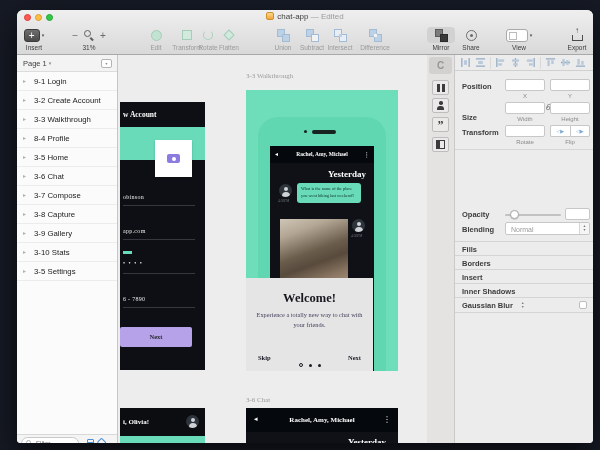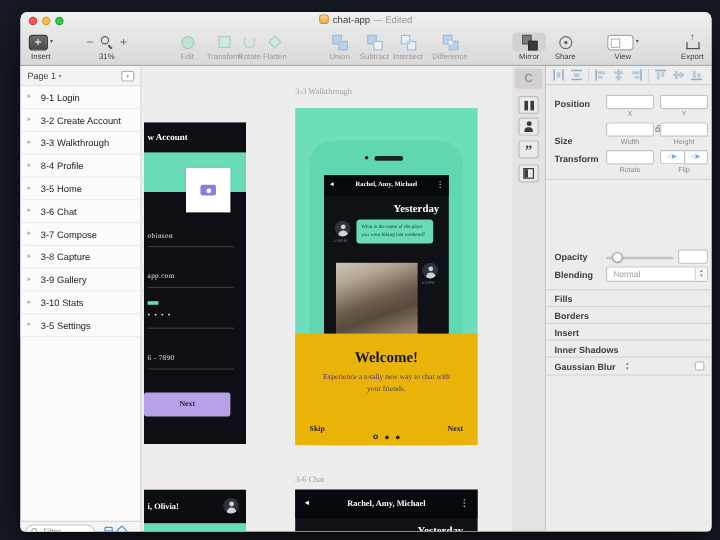--- a/index.html
+++ b/index.html
@@ -125,21 +125,21 @@
   .avatar:after { content:""; position:absolute; left:2.5px; top:7.5px; width:8px; height:6px; border-radius:4px 4px 0 0; background:#cfd3d8; }
   .ts { position:absolute; font-size:3.5px; color:#6e747c; }
   #msg-avatar { left:9px; top:38px; }
   #msg-ts { left:8px; top:53px; }
   #bubble { position:absolute; left:27px; top:37px; width:64px; background:#69dbb8; border-radius:3px;
     padding:3px 4px; font-size:4.3px; line-height:1.6; color:#10332a; }
   #photo { position:absolute; left:10px; top:73px; width:68px; height:80px;
     background:linear-gradient(160deg,#cfc6b6 0%,#b3a694 18%,#6b5d4c 42%,#584a3c 55%,#8a7662 72%,#c0ad97 100%); }
   #photo-avatar { left:82px; top:73px; }
   #photo-ts { left:81px; top:88px; }
-  #welcome { position:absolute; left:0; top:188px; width:152px; height:93px; background:#eab308; }
+  #welcome { position:absolute; left:0; top:188px; width:127px; height:93px; background:#e5e5e5; }
   #welcome-title { text-align:center; margin-top:13px; font-size:12.5px; font-weight:bold; color:#17171f; }
   #welcome-sub { margin:4px auto 0; width:118px; text-align:center; font-size:6.3px; line-height:1.55; color:#453f5c; }
   #welcome-bar { position:absolute; left:12px; right:12px; bottom:9px; height:8px; }
   #skip-btn { position:absolute; left:0; top:0; font-size:6.5px; font-weight:bold; color:#1c1c28; }
   #next-btn { position:absolute; right:0; top:0; font-size:6.5px; font-weight:bold; color:#1c1c28; }
   #page-dots { position:absolute; left:0; right:0; top:1px; text-align:center; height:6px; }
   #page-dots .d1 { display:inline-block; width:4px; height:4px; border:1.2px solid #1c1c28; border-radius:50%; vertical-align:middle; }
   #page-dots .d2,#page-dots .d3 { display:inline-block; width:3px; height:3px; background:#1c1c28; border-radius:50%; margin-left:6px; vertical-align:middle; }
 
   

